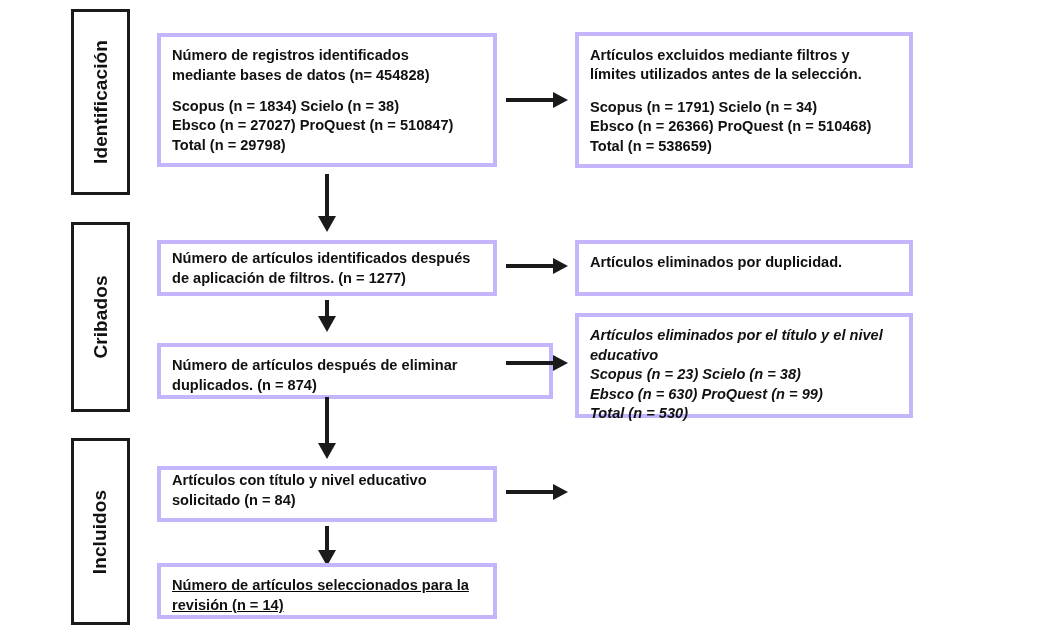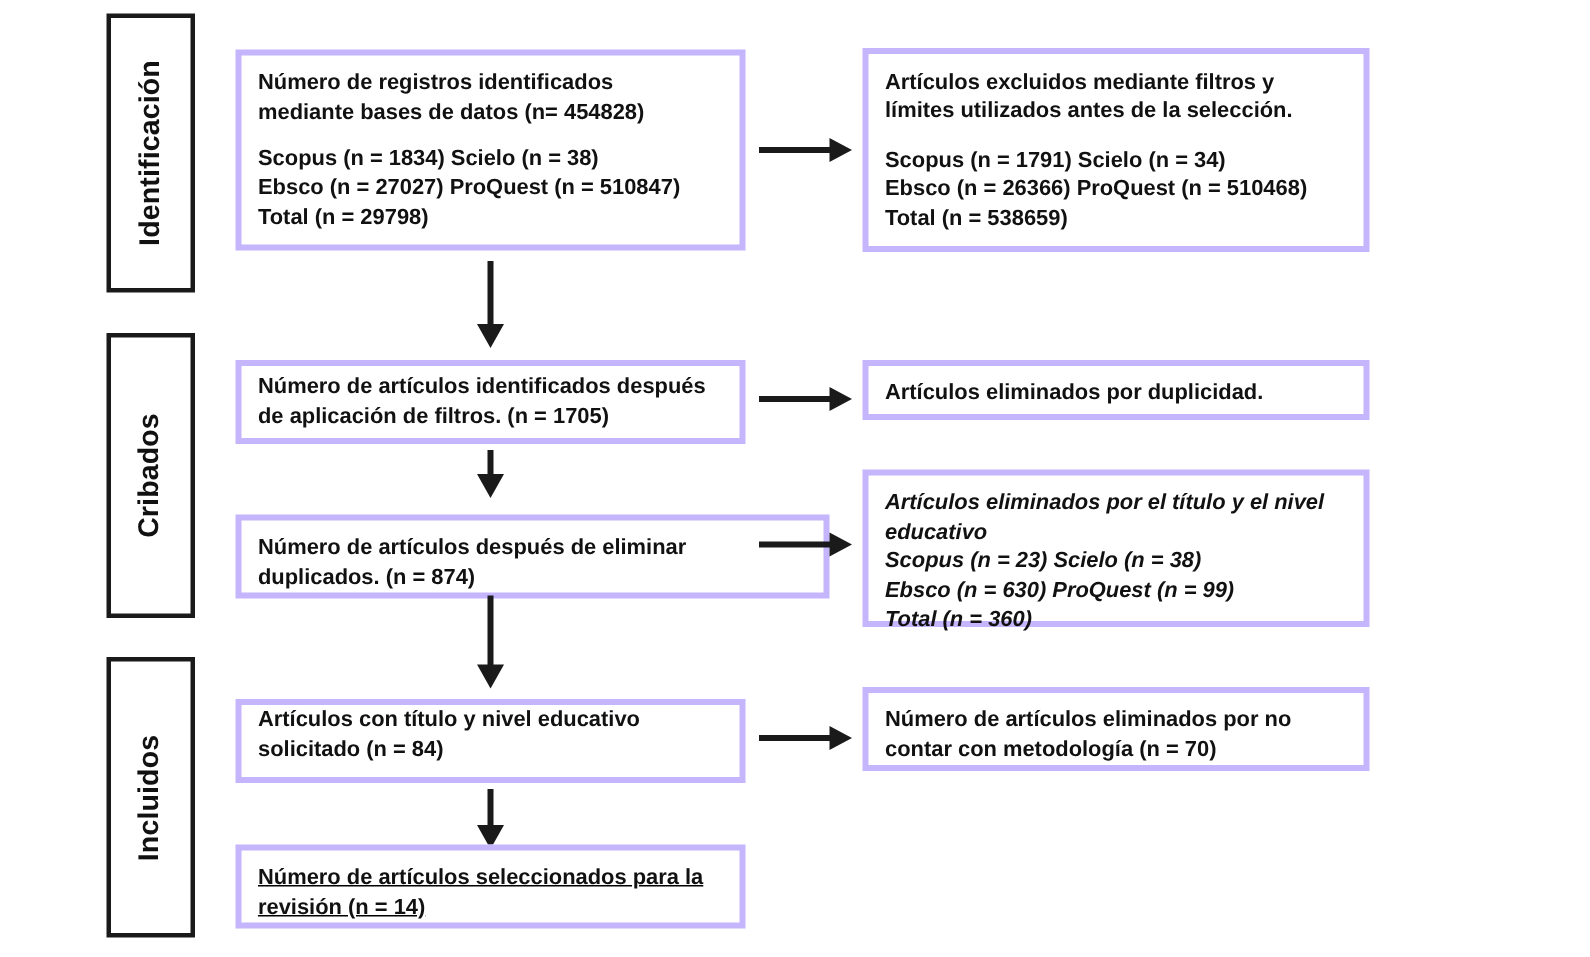--- a/index.html
+++ b/index.html
@@ -141,29 +141,29 @@
     <div class="line">Total (n = 538659)</div>
   </div>
 
   <div class="arrow-v" style="left:327px; top:174px; height:58px;">
     <div class="shaft" style="height:44px;"></div>
     <div class="head" style="top:42px;"></div>
   </div>
 
   <div class="node" style="left:157px; top:240px; width:340px; height:56px;justify-content:center;">
     <div class="line">Número de artículos identificados después</div>
-    <div class="line">de aplicación de filtros. (n = 1705)</div>
+    <div class="line">de aplicación de filtros. (n = 1277)</div>
   </div>
 
   <div class="arrow-h" style="left:506px; top:266px; width:62px;">
     <div class="shaft" style="width:48px;"></div>
     <div class="head" style="left:47px;"></div>
   </div>
 
-  <div class="node" style="left:575px; top:240px; width:338px; height:40px;gap:40px;">
+  <div class="node" style="left:575px; top:240px; width:338px; height:56px;gap:40px;">
     <div class="line">Artículos eliminados por duplicidad.</div>
     <div class="line">(n=264)</div>
   </div>
 
   <div class="arrow-v" style="left:327px; top:300px; height:32px;">
     <div class="shaft" style="height:18px;"></div>
     <div class="head" style="top:16px;"></div>
   </div>
 
   <div class="node" style="left:157px; top:343px; width:396px; height:56px;">
@@ -174,42 +174,38 @@
   <div class="arrow-h" style="left:506px; top:363px; width:62px;">
     <div class="shaft" style="width:48px;"></div>
     <div class="head" style="left:47px;"></div>
   </div>
 
   <div class="node" style="left:575px; top:313px; width:338px; height:105px;font-style:italic;">
     <div class="line">Artículos eliminados por el título y el nivel</div>
     <div class="line">educativo</div>
     <div class="line">Scopus (n = 23) Scielo (n = 38)</div>
     <div class="line">Ebsco (n = 630) ProQuest (n = 99)</div>
-    <div class="line">Total (n = 360)</div>
+    <div class="line">Total (n = 530)</div>
   </div>
 
   <div class="arrow-v" style="left:327px; top:397px; height:62px;">
     <div class="shaft" style="height:48px;"></div>
     <div class="head" style="top:46px;"></div>
   </div>
 
   <div class="node" style="left:157px; top:466px; width:340px; height:56px;justify-content:flex-end;">
     <div class="line">Artículos con título y nivel educativo</div>
     <div class="line">solicitado  (n = 84)</div>
   </div>
 
   <div class="arrow-h" style="left:506px; top:492px; width:62px;">
     <div class="shaft" style="width:48px;"></div>
     <div class="head" style="left:47px;"></div>
   </div>
 
-  <div class="node" style="left:575px; top:458px; width:338px; height:56px;">
-    <div class="line">Número de artículos eliminados por no</div>
-    <div class="line">contar con metodología (n = 70)</div>
-  </div>
 
   <div class="arrow-v" style="left:327px; top:526px; height:40px;">
     <div class="shaft" style="height:26px;"></div>
     <div class="head" style="top:24px;"></div>
   </div>
 
   <div class="node" style="left:157px; top:563px; width:340px; height:56px;text-decoration:underline;">
     <div class="line">Número de artículos seleccionados para la</div>
     <div class="line">revisión  (n = 14)</div>
   </div>

